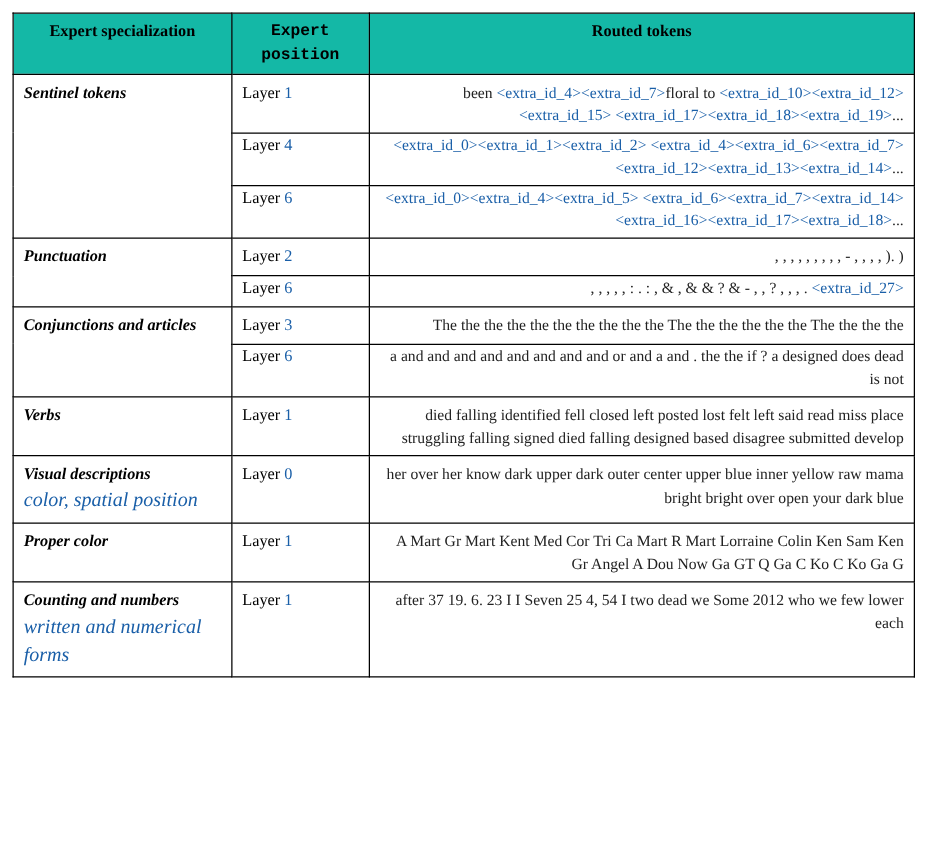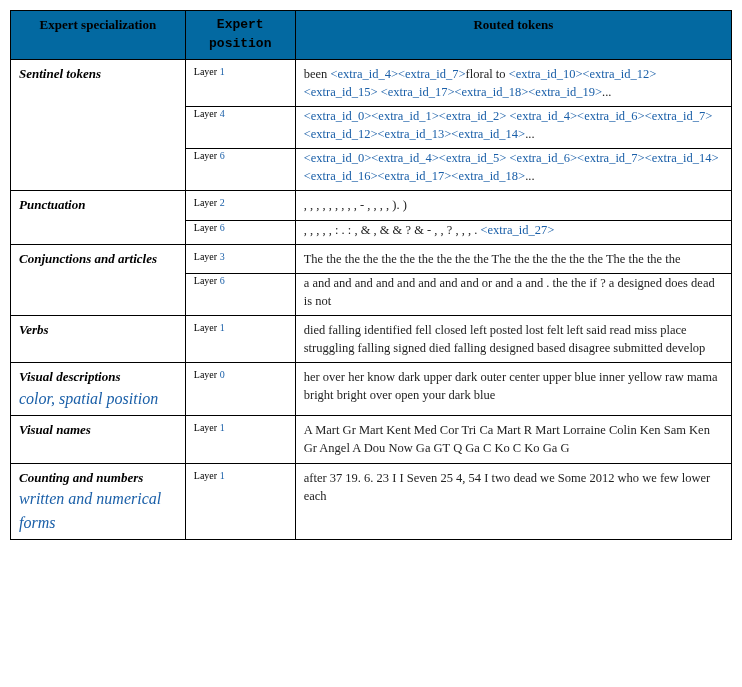--- a/index.html
+++ b/index.html
@@ -18,48 +18,49 @@
     }
     th, td {
       border: 1px solid #000;
       padding: 5px 8px;
       vertical-align: top;
       line-height: 1.45;
     }
     thead th {
       font-weight: bold;
       font-size: 13px;
-      background: #0369a1;
+      background: #14b8a6;
       border-bottom: 1.5px solid #000;
     }
     .col-spec { width: 175px; }
     .col-pos  { width: 110px; font-family: Liberation Mono, monospace; }
     .col-tok  { width: 437px; margin-left: 29px; }
 
     .row-label {
       font-weight: bold;
       font-size: 13px;
       font-style: italic;
     }
     .row-sublabel {
       font-style: italic;
       color: #1a5fa8;
       font-size: 16px;
       font-weight: normal;
     }
     .pos-cell {
-      font-size: 10px;
+      font-size: 13px;
     }
     .pos-num {
       color: #1a5fa8;
       font-weight: normal;
     }
     .tok-cell {
       font-size: 12.5px;
       color: #222;
+      text-align: right;
     }
     .extra-id {
       color: #1a5fa8;
     }
     td.spec-cell {
       border-right: 1.5px solid #000;
     }
     td.pos-cell-td {
       border-right: 1.5px solid #000;
     }
@@ -139,21 +140,21 @@
           <div class="row-label">Visual descriptions</div>
           <div class="row-sublabel">color, spatial position</div>
         </td>
         <td class="pos-cell pos-cell-td">Layer <span class="pos-num">0</span></td>
         <td class="tok-cell">her over her know dark upper dark outer
 center upper blue inner yellow raw mama
 bright bright over open your dark blue</td>
       </tr>
       <tr>
         <td class="spec-cell" rowspan="1">
-          <div class="row-label">Visual names</div>
+          <div class="row-label">Proper color</div>
         </td>
         <td class="pos-cell pos-cell-td">Layer <span class="pos-num">1</span></td>
         <td class="tok-cell">A Mart Gr Mart Kent Med Cor Tri Ca Mart
 R Mart Lorraine Colin Ken Sam Ken Gr Angel A
 Dou Now Ga GT Q Ga C Ko C Ko Ga G</td>
       </tr>
       <tr>
         <td class="spec-cell" rowspan="1">
           <div class="row-label">Counting and numbers</div>
           <div class="row-sublabel">written and numerical forms</div>

